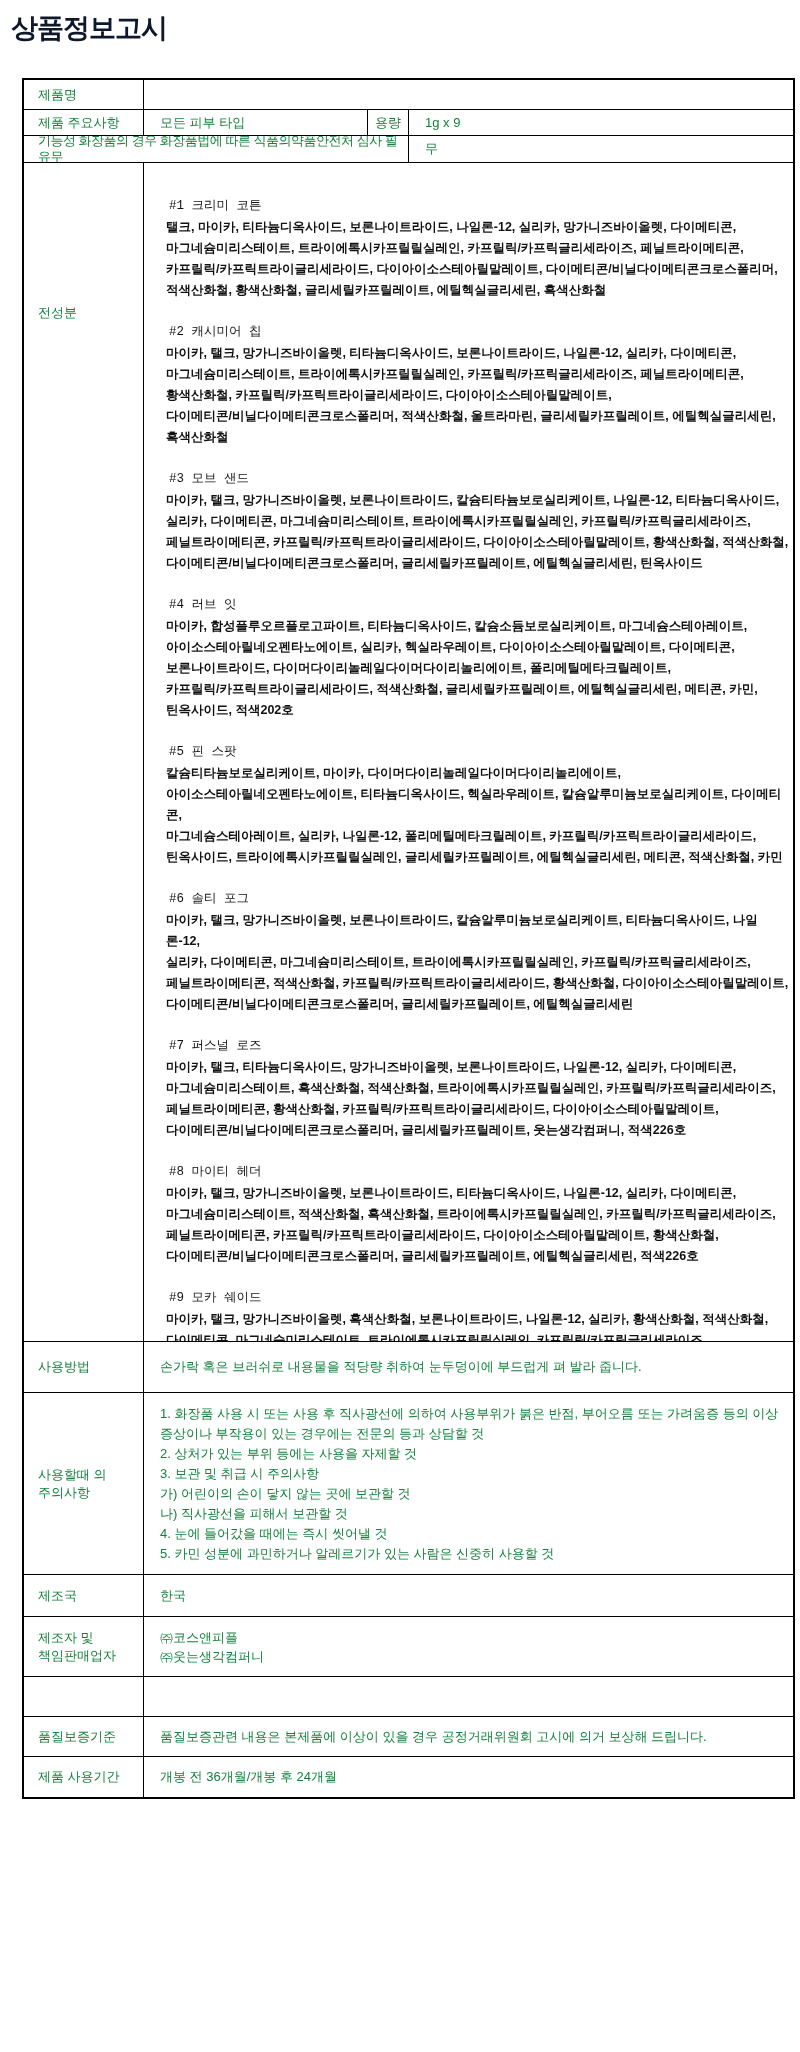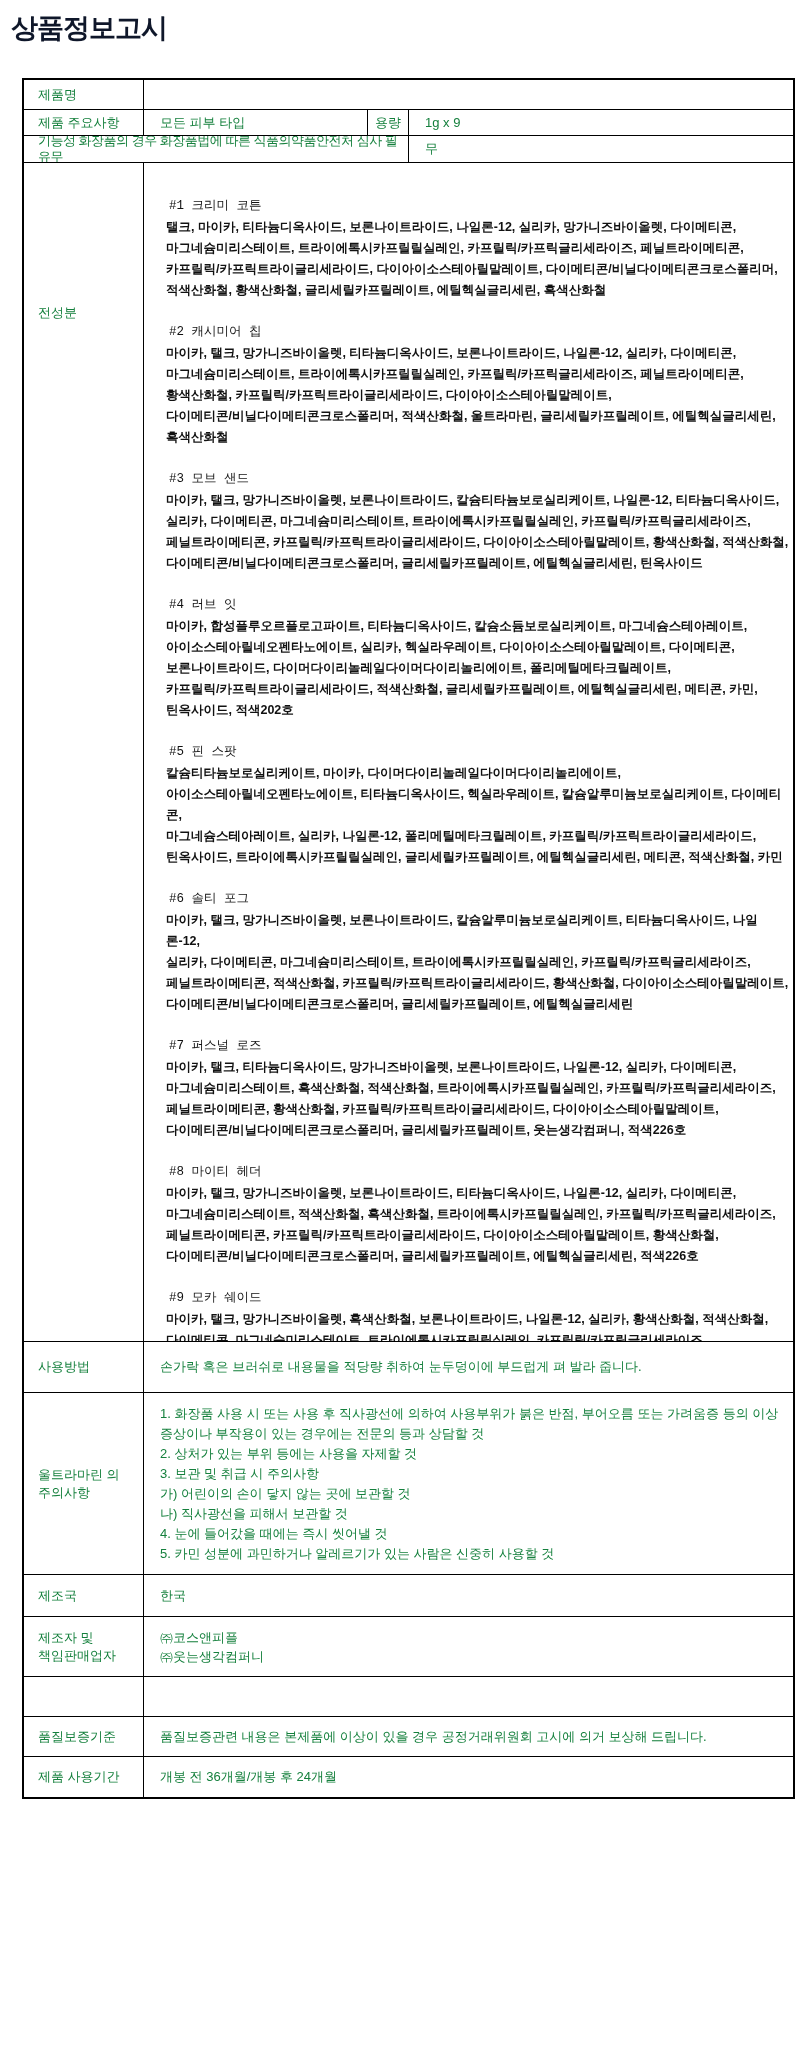--- a/index.html
+++ b/index.html
@@ -131,21 +131,21 @@
         </div>
       </div>
     </div>
 
     <div class="row r5">
       <div class="cell brd label">사용방법</div>
       <div class="cell value">손가락 혹은 브러쉬로 내용물을 적당량 취하여 눈두덩이에 부드럽게 펴 발라 줍니다.</div>
     </div>
 
     <div class="row r6">
-      <div class="cell brd label pre">울트라마린 의
+      <div class="cell brd label pre">사용할때 의
 주의사항</div>
       <div class="cell value pre">1. 화장품 사용 시 또는 사용 후 직사광선에 의하여 사용부위가 붉은 반점, 부어오름 또는 가려움증 등의 이상
     증상이나 부작용이 있는 경우에는 전문의 등과 상담할 것
 2. 상처가 있는 부위 등에는 사용을 자제할 것
 3. 보관 및 취급 시 주의사항
     가) 어린이의 손이 닿지 않는 곳에 보관할 것
     나) 직사광선을 피해서 보관할 것
 4. 눈에 들어갔을 때에는 즉시 씻어낼 것
 5. 카민 성분에 과민하거나 알레르기가 있는 사람은 신중히 사용할 것</div>
     </div>

